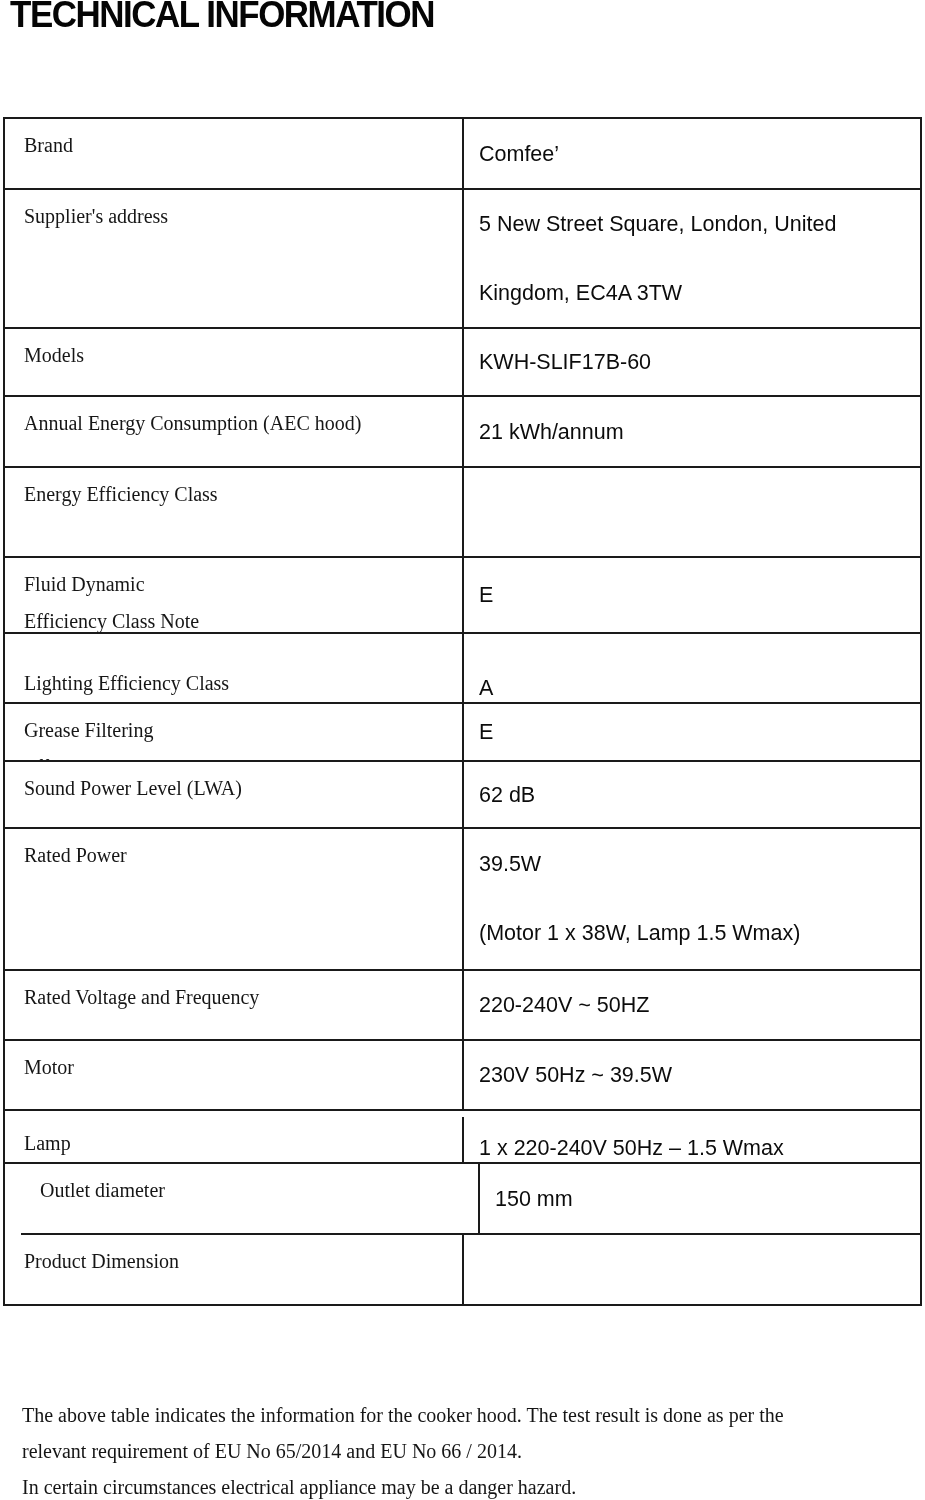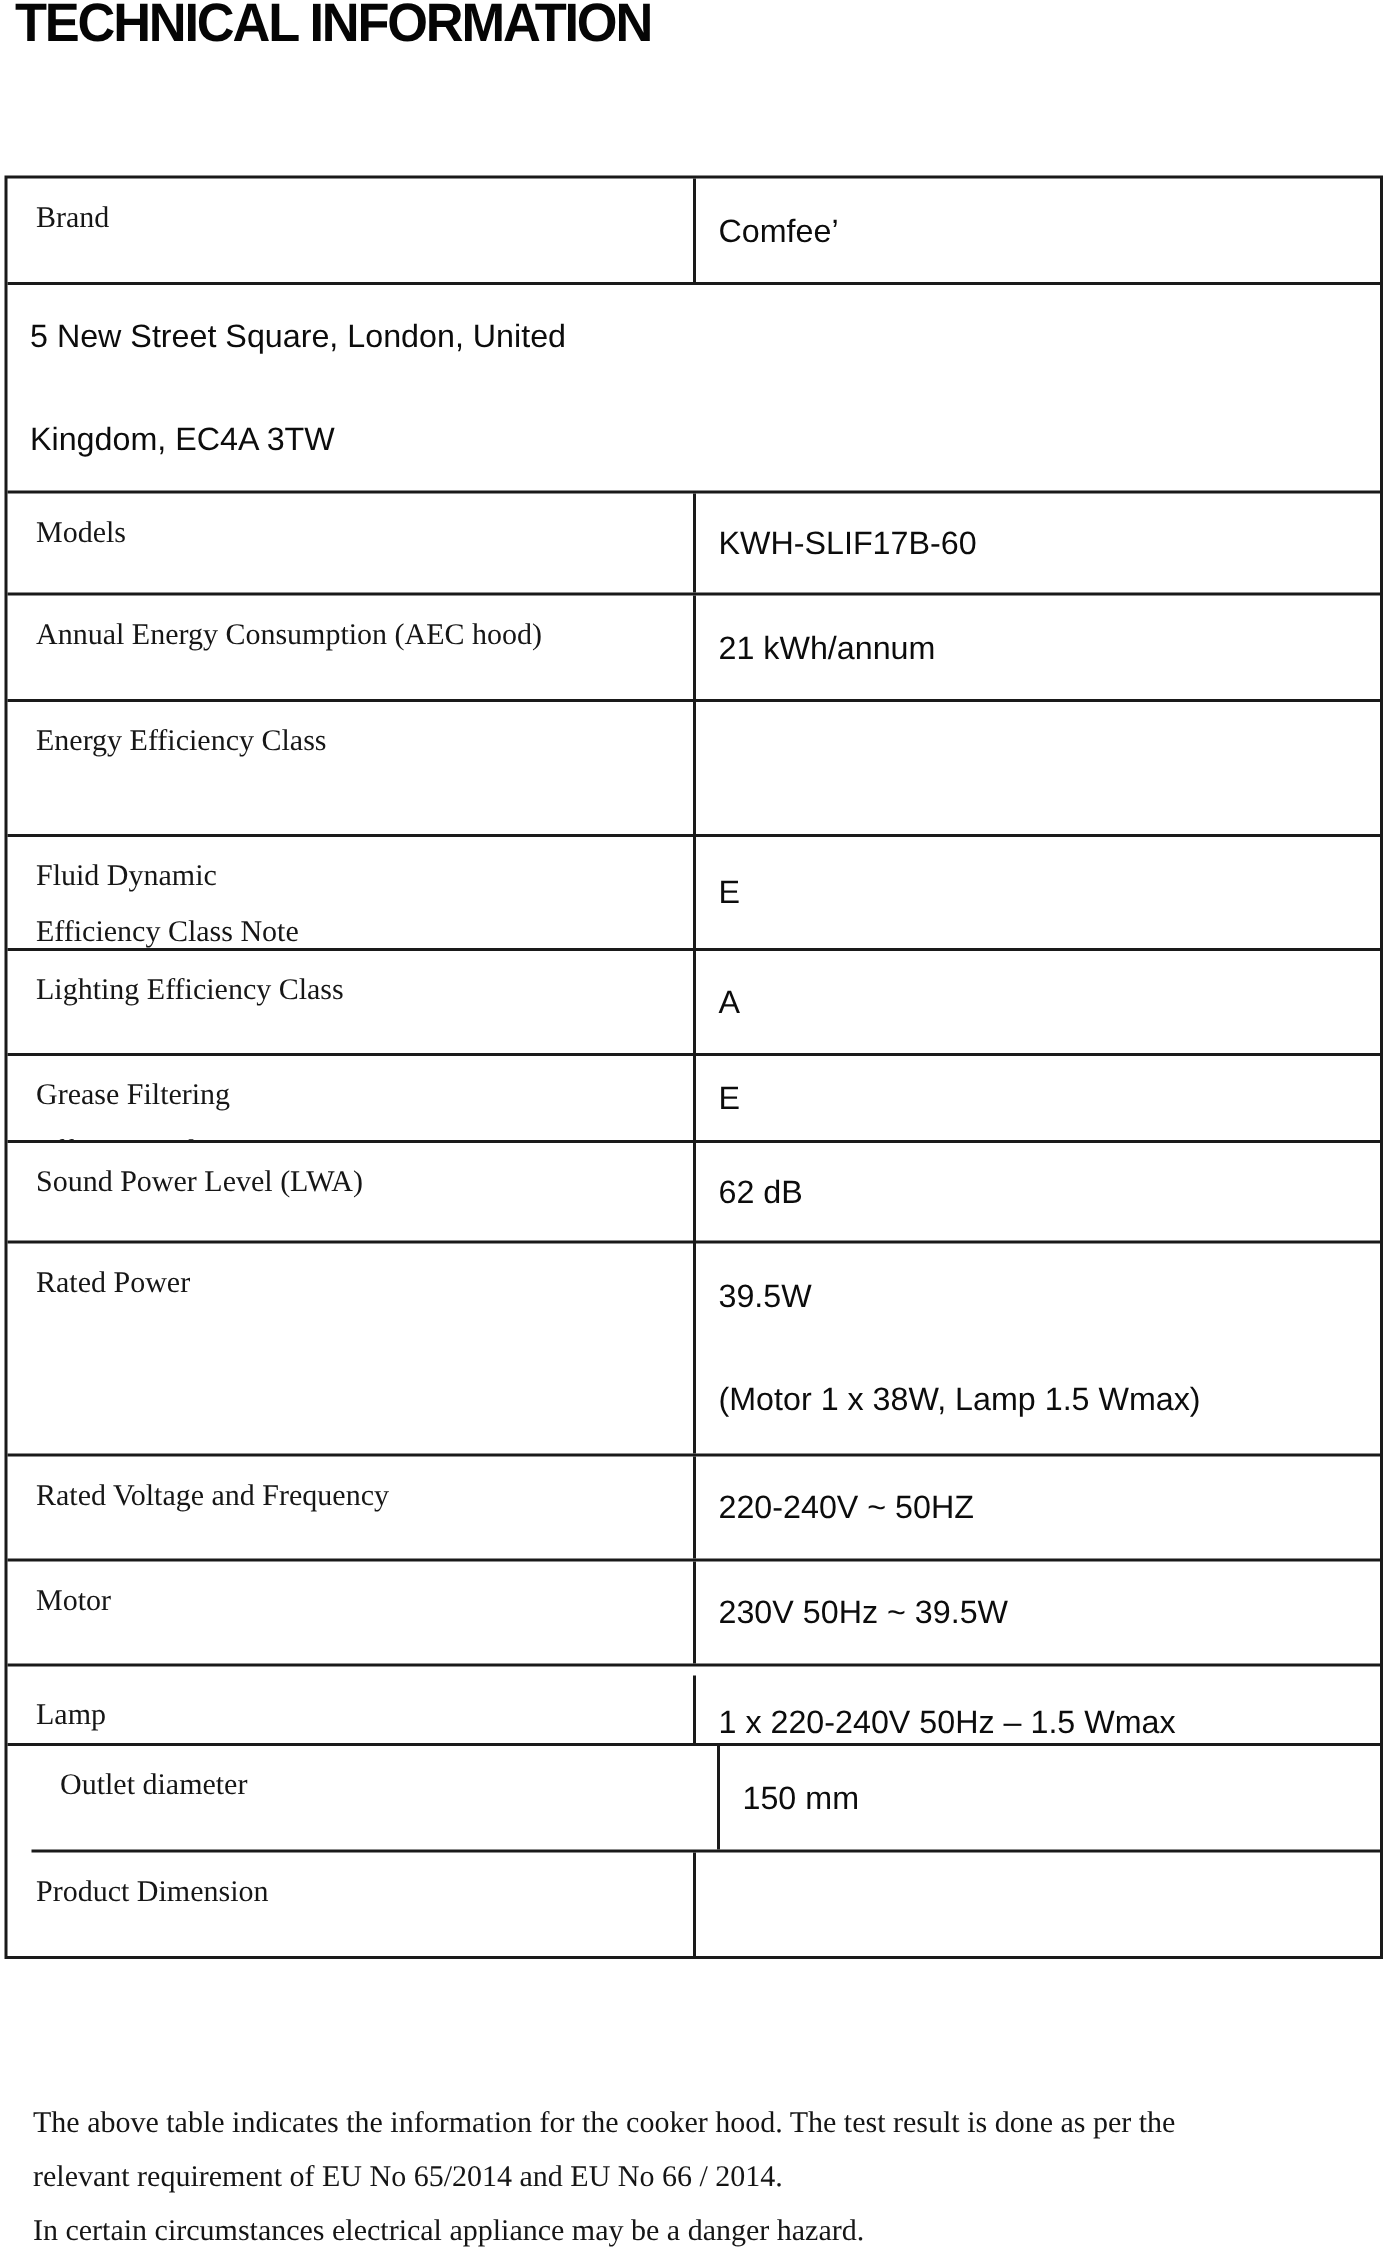--- a/index.html
+++ b/index.html
@@ -71,21 +71,21 @@
     overflow: hidden;
   }
   .value-spread .cell-value { line-height: 69px; }
   
   .r0  { height: 71px; justify-content: center; }
   .r1  { height: 139px; }
   .r2  { height: 68px; }
   .r3  { height: 71px; }
   .r4  { height: 90px; flex-direction: column; }
   .r5  { height: 76px; }
-  .r6  { height: 70px; }
+  .r6  { height: 70px; align-items: flex-end; }
   .r7  { height: 58px; }
   .r8  { height: 71px; }
   .r9  { height: 67px; }
   .r10 { height: 142px; }
   .r11 { height: 70px; }
   .r12 { height: 70px; }
   .r13 { height: 53px; align-items: flex-end; }
   .r14 { height: 71px; margin-left: 16px; }
   .r15 { height: 69px; }
   .footer-note {
@@ -109,20 +109,21 @@
   <div class="doc-title">TECHNICAL INFORMATION</div>
 
   <div class="spec-table">
 
     <div class="row r0">
       <div class="cell-label">Brand</div>
       <div class="cell-value">Comfee’</div>
     </div>
 
     <div class="row r1 value-spread">
+      <div class="cell-label">Supplier's address</div>
       <div class="cell-value">5 New Street Square, London, United
 Kingdom, EC4A 3TW</div>
     </div>
 
     <div class="row r2">
       <div class="cell-label">Models</div>
       <div class="cell-value">KWH-SLIF17B-60</div>
     </div>
 
     <div class="row r3">

